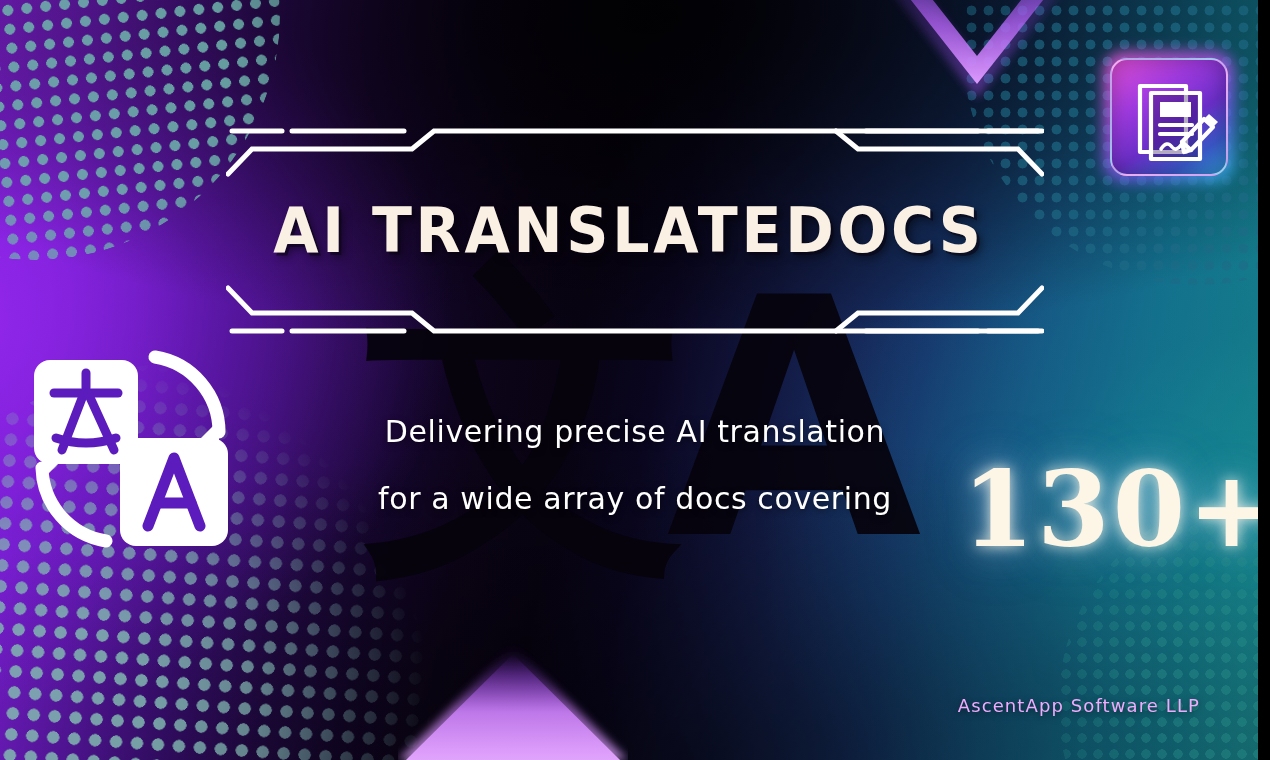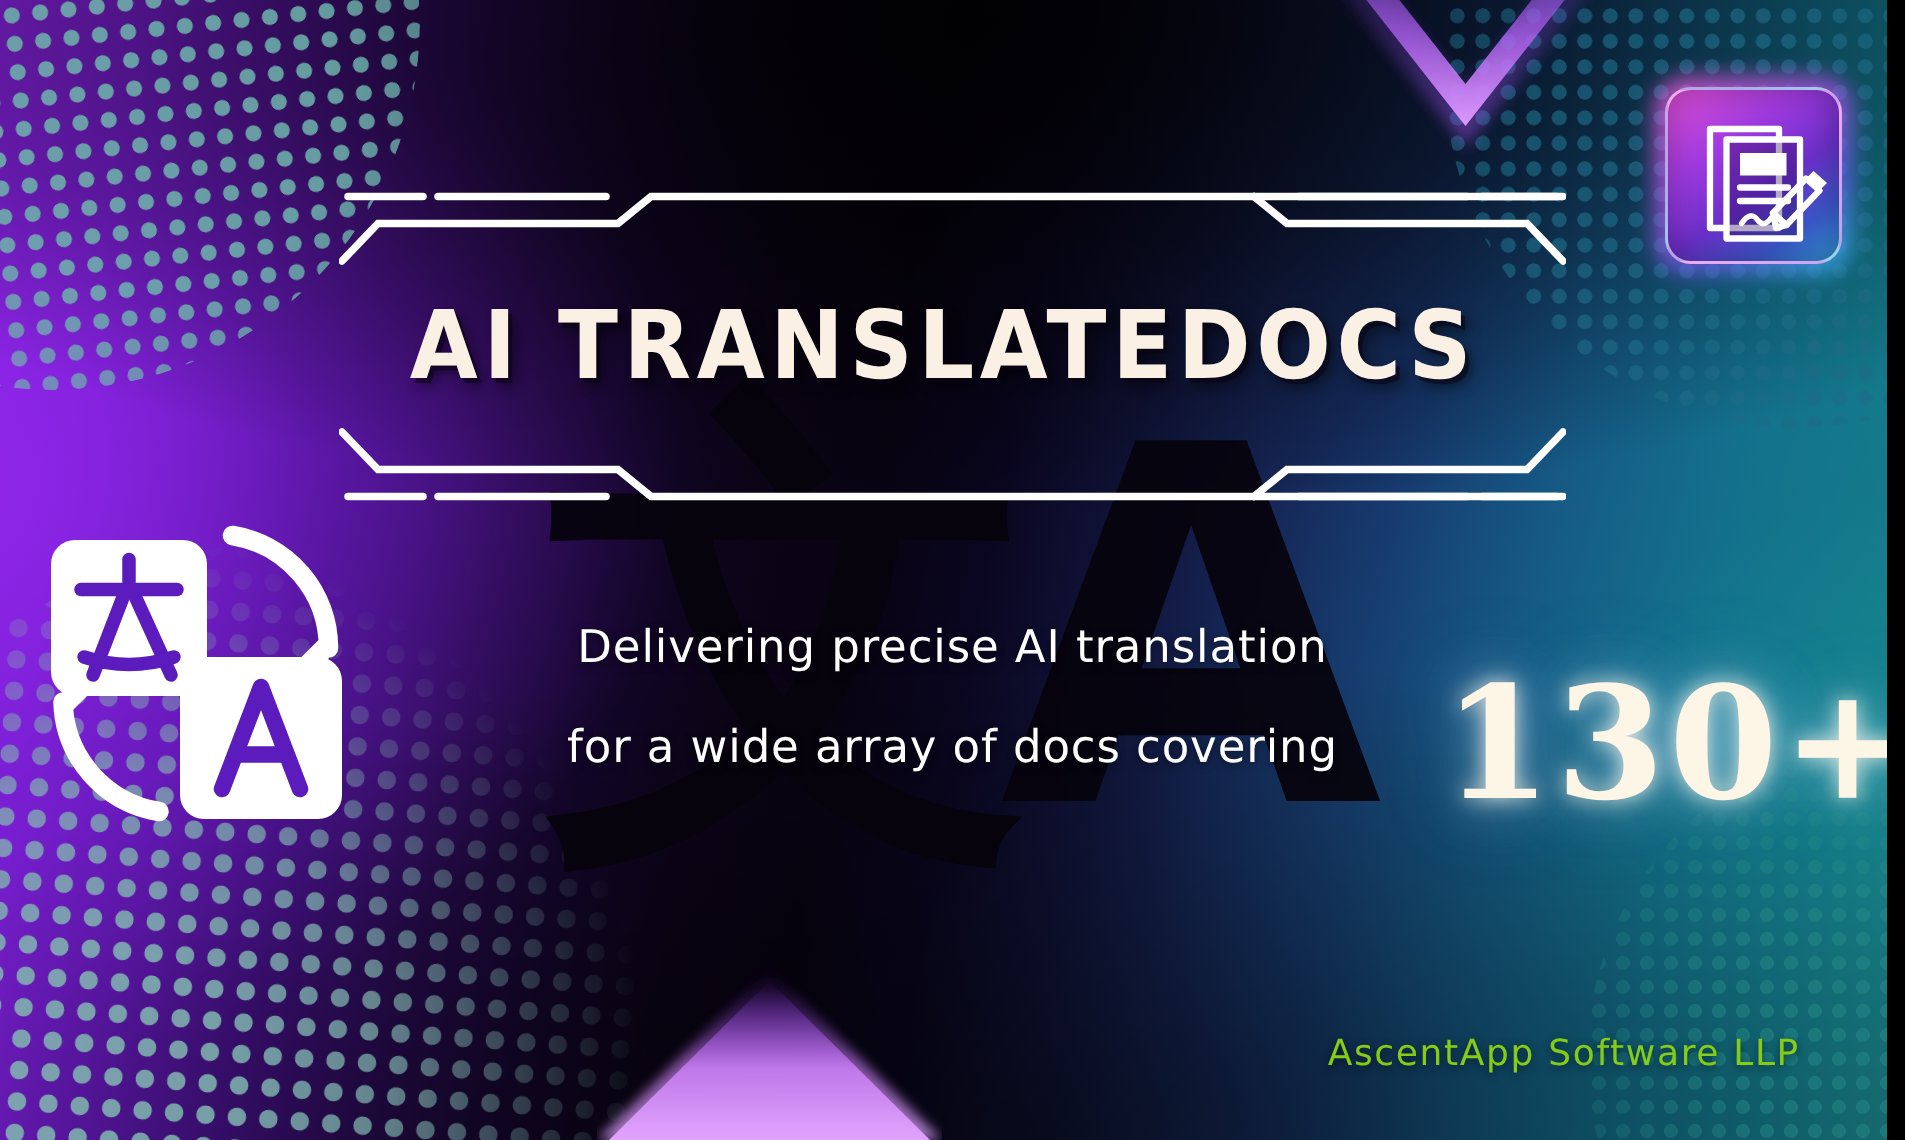--- a/index.html
+++ b/index.html
@@ -193,21 +193,21 @@
     line-height:67px;
     letter-spacing:.6px;
     color:#ffffff;
     text-shadow:0 2px 6px rgba(0,0,0,.5);
   }
   .subtitle span{display:block;}
 
   
   .badge{
     position:absolute;
-    right:28px; top:444px;
+    right:28px; top:458px;
     width:268px;
     text-align:center;
     pointer-events:none;
   }
   .badge-number{
     font-family:"DejaVu Serif", serif;
     font-weight:700;
     font-size:104px;
     line-height:104px;
     letter-spacing:3px;
@@ -227,23 +227,23 @@
     letter-spacing:.4px;
     text-shadow:0 2px 6px rgba(0,0,0,.45);
   }
 
   
   .company{
     position:absolute;
     right:58px; bottom:44px;
     font-family:"DejaVu Sans", sans-serif;
     font-weight:400;
-    font-size:24px;
+    font-size:18px;
     letter-spacing:1.1px;
-    color:#84cc16;
+    color:#f0abfc;
     text-shadow:0 2px 6px rgba(0,0,0,.5);
     margin-top:19px;
   }
 
   
   .translate-icon{
     position:absolute;
     left:22px; top:340px;
     width:218px; height:218px;
   }

